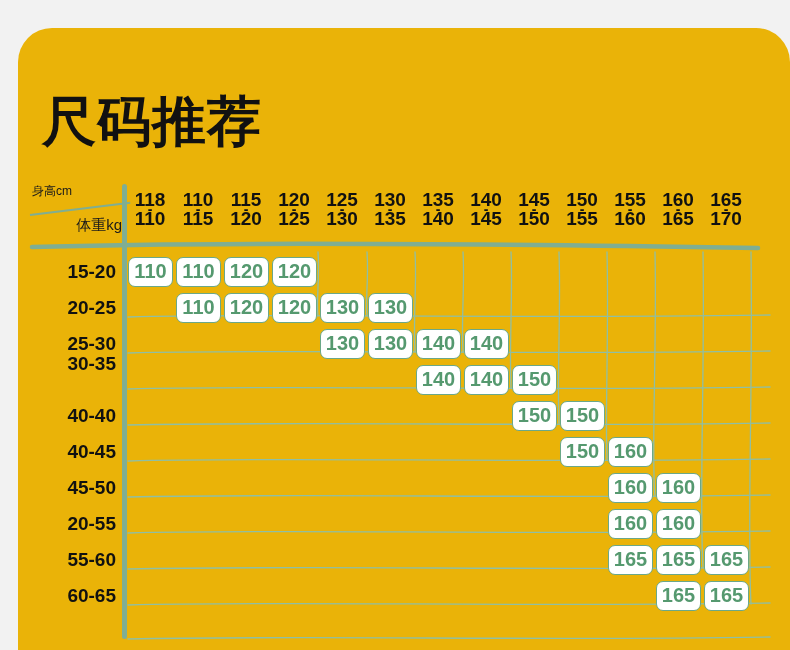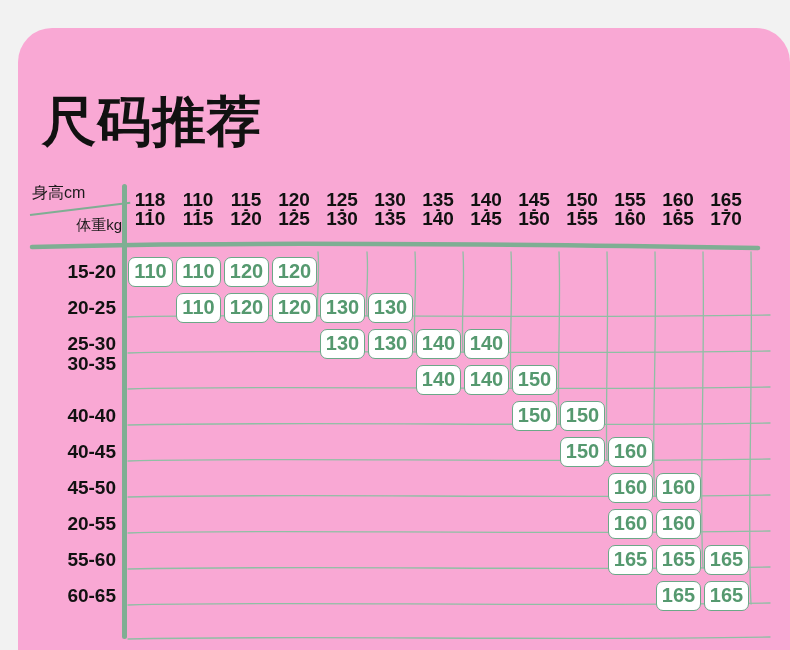--- a/index.html
+++ b/index.html
@@ -7,21 +7,21 @@
     margin: 0; padding: 0;
     width: 790px; height: 650px;
     background: #f2f2f2;
     font-family: "Liberation Sans", "DejaVu Sans", sans-serif;
     overflow: hidden;
   }
   #card {
     position: absolute;
     left: 18px; top: 28px;
     width: 772px; height: 622px;
-    background: #f9a8d4;
+    background: #eab308;
     border-radius: 34px 34px 0 0;
   }
   
   #title {
     position: absolute;
     left: 24px; top: 58px;
     font-size: 54px;
     font-weight: bold;
     letter-spacing: 1px;
     color: #111111;
@@ -37,21 +37,21 @@
   #corner {
     position: absolute;
     left: 14px; top: 155px;
     width: 90px; height: 58px;
   }
   #corner .axis-top {
     position: absolute;
     left: 0px; top: 0px;
     width: 90px;
     text-align: left;
-    font-size: 16px;
+    font-size: 12px;
     color: #1a1a1a;
     white-space: nowrap;
   }
   #corner .axis-bot {
     position: absolute;
     left: 0px; top: 33px;
     width: 90px;
     text-align: right;
     font-size: 15px;
     color: #1a1a1a;

